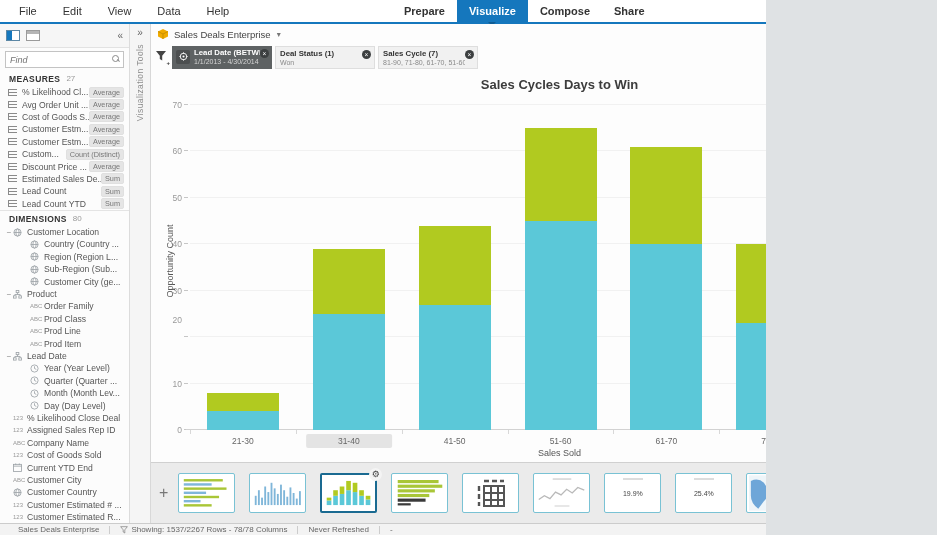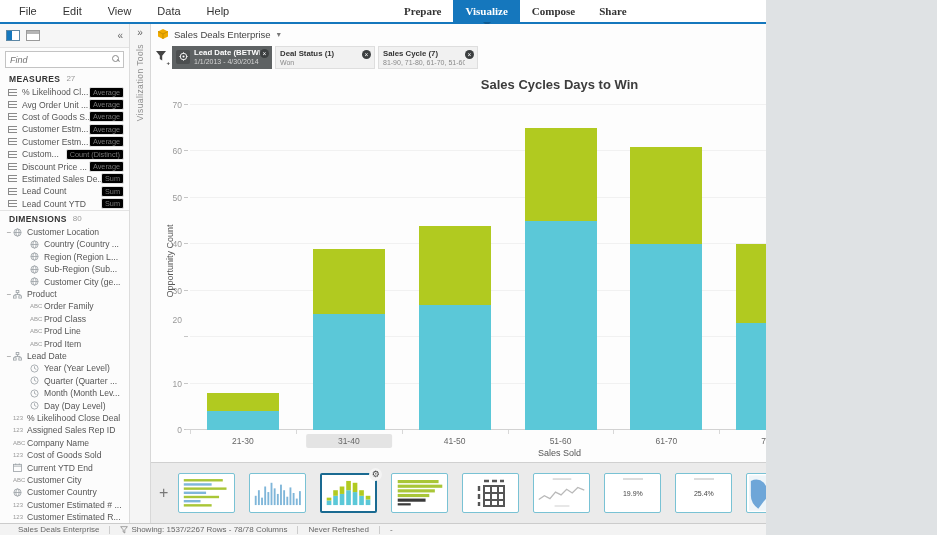--- a/index.html
+++ b/index.html
@@ -5,21 +5,21 @@
   * { margin:0; padding:0; box-sizing:border-box; }
   html,body { background:#dfe2e4; }
   body { font-family:"Liberation Sans", sans-serif; }
   .app { position:relative; width:766px; height:535px; background:#fff; overflow:hidden; font-size:10px; color:#333; }
 
   
   .menubar { position:absolute; left:0; top:0; width:937px; height:24px; background:#fff; border-bottom:2px solid #1577bd; display:flex; align-items:stretch; }
   .menus { display:flex; align-items:center; padding-left:6px; }
   .menus span { padding:0 13px; font-size:11px; color:#333; cursor:default; }
   .modes { position:absolute; left:392px; top:0; height:22px; display:flex; align-items:stretch; }
-  .mode { display:flex; align-items:center; padding:0 12px; font-size:11px; font-weight:bold; color:#333; position:relative;font-family:Liberation Serif, serif; }
+  .mode { display:flex; align-items:center; padding:0 12px; font-size:11px; font-weight:bold; color:#333; position:relative; }
   .mode.active { background:#1577bd; color:#fff; }
   .mode.active::after { content:""; position:absolute; left:50%; top:22px; margin-left:-4px; border:4px solid transparent; border-top-color:#0f5c94; }
 
   
   .sidebar { position:absolute; left:0; top:24px; width:130px; height:499px; background:#fcfcfc; border-right:1px solid #dcdcdc; overflow:hidden; }
   .sidebar-head { height:24px; background:#f6f6f6; border-bottom:1px solid #e2e2e2; display:flex; align-items:center; padding:0 6px; }
   .pane-ico { width:14px; height:11px; border:1px solid #5c87a5; margin-right:6px; position:relative; background:#fff; }
   .pane-ico.one::after { content:""; position:absolute; left:0; top:0; width:5px; height:9px; background:#1577bd; }
   .pane-ico.two { border-color:#9a9a9a; }
   .pane-ico.two::after { content:""; position:absolute; left:0; top:0; width:12px; height:3px; background:#b5b5b5; }
@@ -28,21 +28,21 @@
   .findwrap input { border:0; outline:0; width:100px; font-size:9px; font-style:italic; color:#777; padding-left:4px; background:transparent; font-family:"Liberation Sans", sans-serif; }
   .mag { position:absolute; right:4px; top:3px; width:7px; height:7px; }
   .mag::before { content:""; position:absolute; left:0; top:0; width:5px; height:5px; border:1px solid #8a8a8a; border-radius:50%; }
   .mag::after { content:""; position:absolute; left:5px; top:5px; width:3px; height:1px; background:#8a8a8a; transform:rotate(45deg); }
   .list-head { display:flex; align-items:flex-start; padding:3px 7px 2px 9px; }
   .list-head b { font-size:8.5px; letter-spacing:.4px; color:#333; }
   .list-head i { font-style:normal; font-size:8px; color:#9a9a9a; margin-left:6px; }
   .m-row { display:flex; align-items:center; height:12.4px; padding-left:8px; font-size:8.6px; color:#555; }
   .mi { width:9px; height:7px; flex:0 0 9px; margin-right:5px; background:repeating-linear-gradient(to bottom,#8a8a8a 0 1px,transparent 1px 3px); border-left:1px solid #8a8a8a; }
   .m-name { flex:1; white-space:nowrap; overflow:hidden; }
-  .m-agg { font-size:7.3px; color:#777; background:#000000; border:1px solid #e0e0e0; border-radius:2px; padding:0 3px; margin-right:5px; white-space:nowrap; }
+  .m-agg { font-size:7.3px; color:#777; background:#e5e5e5; border:1px solid #e0e0e0; border-radius:2px; padding:0 3px; margin-right:5px; white-space:nowrap; }
   #measures-list { border-bottom:1px solid #e4e4e4; }
   .d-row { display:flex; align-items:center; height:12.4px; font-size:8.6px; color:#555; white-space:nowrap; overflow:hidden; }
   .d-row .exp { width:8px; text-align:center; color:#888; font-size:8px; flex:0 0 8px; }
   .d-row .dic { flex:0 0 14px; display:flex; justify-content:flex-start; }
   .d-row .tx { font-size:6px; color:#999; letter-spacing:0; }
   .lv0g { padding-left:5px; }
   .lv0 { padding-left:13px; }
   .lv1 { padding-left:30px; }
 
   

